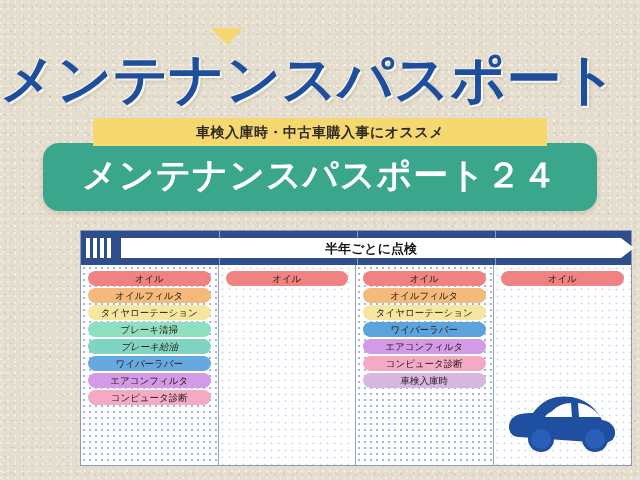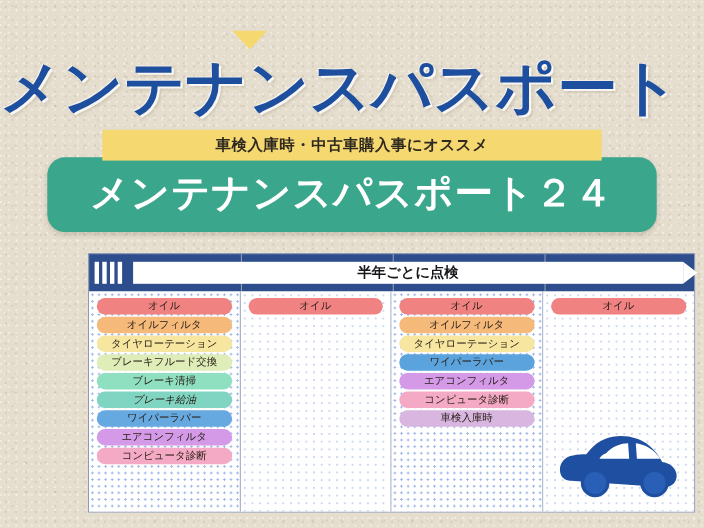--- a/index.html
+++ b/index.html
@@ -299,21 +299,20 @@
       <div class="head-arrow">
         <div class="head-arrow-label">半年ごとに点検</div>
       </div>
     </div>
 
     <div class="body-row" id="body-row">
         <div class="col dots-strong">
           <div class="pill" style="background: rgb(240, 130, 130);">オイル</div>
           <div class="pill" style="background: rgb(245, 185, 122);">オイルフィルタ</div>
           <div class="pill" style="background: rgb(247, 230, 160);">タイヤローテーション</div>
-          <div class="pill" style="background: rgb(223, 238, 184);">ブレーキフルード交換</div>
           <div class="pill" style="background: rgb(143, 224, 192);">ブレーキ清掃</div>
           <div class="pill" style="background: rgb(127, 212, 194); font-style: italic;">ブレーキ給油</div>
           <div class="pill" style="background: rgb(102, 168, 224);">ワイパーラバー</div>
           <div class="pill" style="background: rgb(212, 154, 232);">エアコンフィルタ</div>
           <div class="pill" style="background: rgb(244, 169, 196);">コンピュータ診断</div>
         </div>
         <div class="col dots-light">
           <div class="pill" style="background: rgb(240, 130, 130);">オイル</div>
         </div>
         <div class="col dots-strong">

